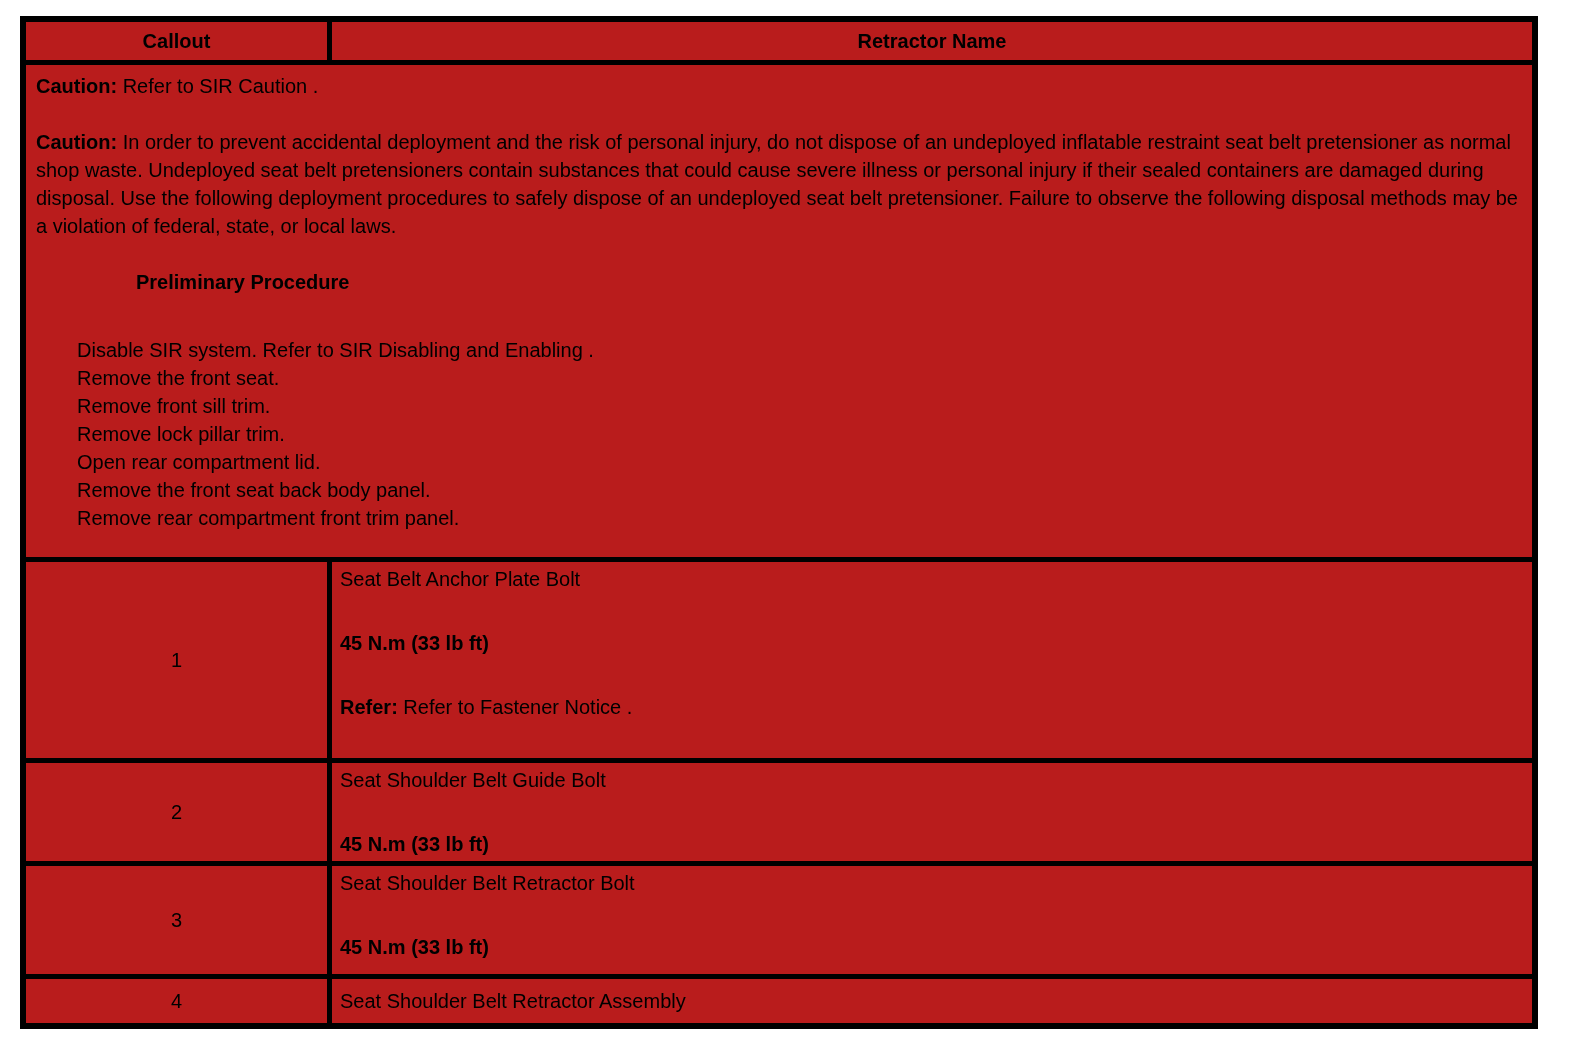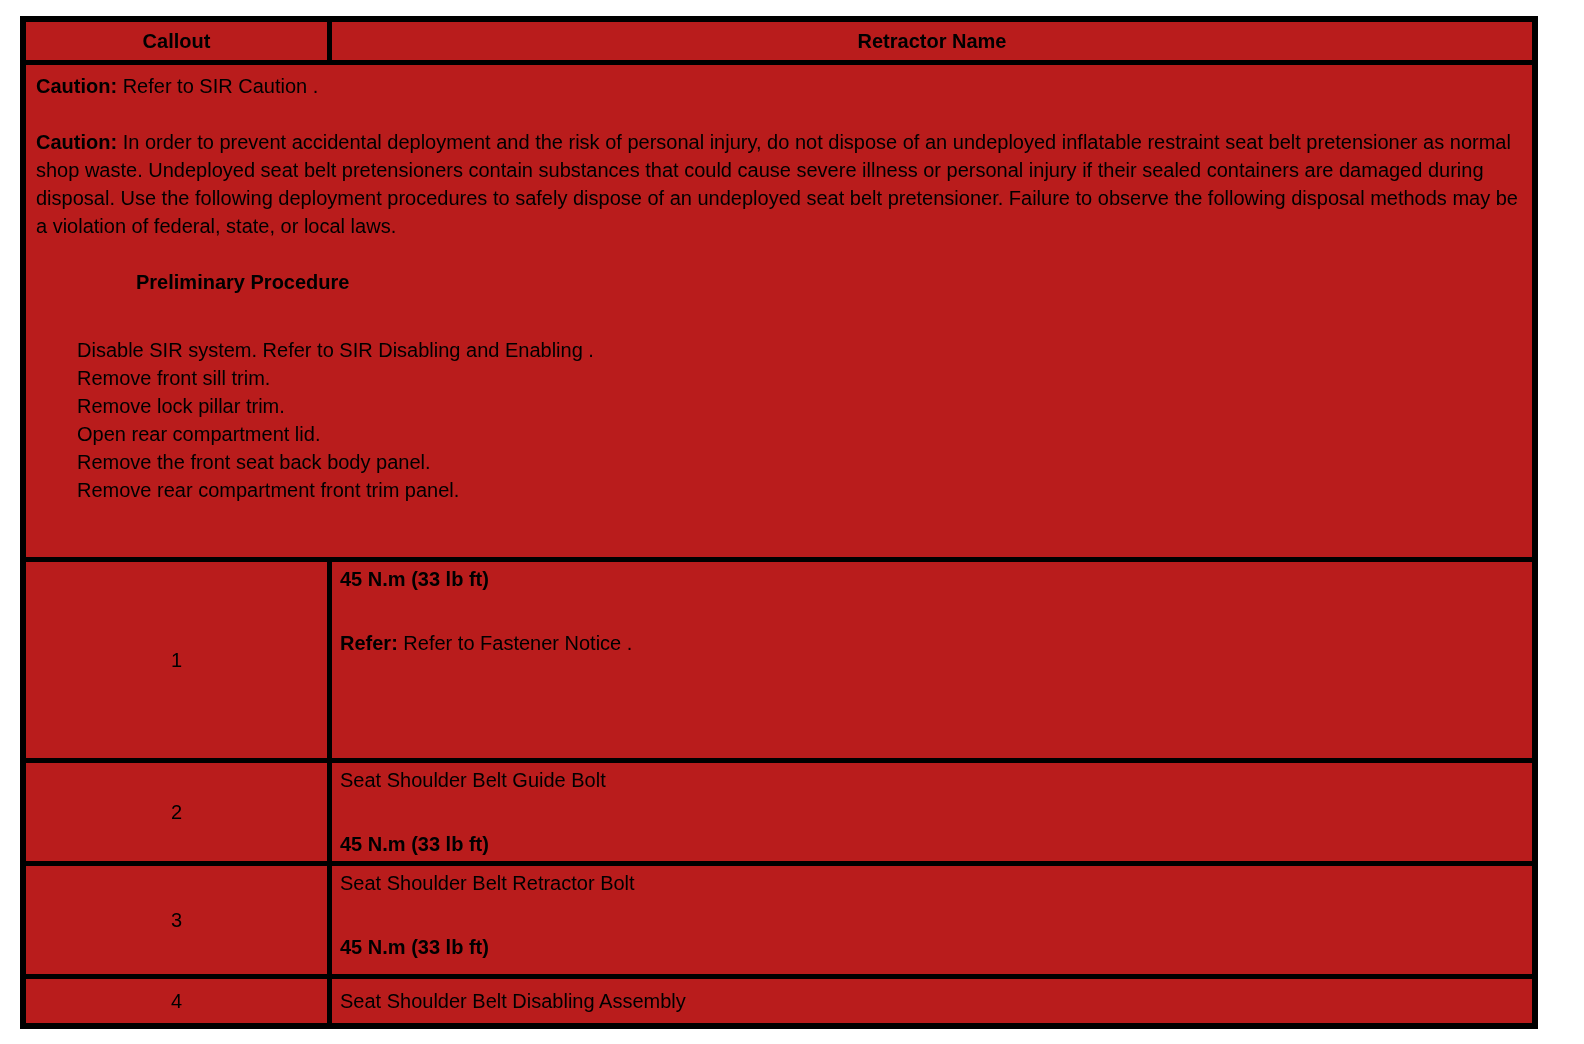--- a/index.html
+++ b/index.html
@@ -88,32 +88,34 @@
     <div class="comp-col header-cell">Retractor Name</div>
   </div>
 
   <div class="t-row note-row">
     <div class="note-cell">
       <p class="para"><b class="lbl">Caution:</b> <span>Refer to SIR Caution .</span></p>
       <p class="para"><b class="lbl">Caution:</b> <span>In order to prevent accidental deployment and the risk of personal injury, do not dispose of an undeployed inflatable restraint seat belt pretensioner as normal shop waste. Undeployed seat belt pretensioners contain substances that could cause severe illness or personal injury if their sealed containers are damaged during disposal. Use the following deployment procedures to safely dispose of an undeployed seat belt pretensioner. Failure to observe the following disposal methods may be a violation of federal, state, or local laws.</span></p>
       <p class="prelim-title">Preliminary Procedure</p>
       <div class="steps">
         <div class="step">Disable SIR system. Refer to SIR Disabling and Enabling .</div>
+        <div class="step">Remove the front seat.</div>
         <div class="step">Remove front sill trim.</div>
         <div class="step">Remove lock pillar trim.</div>
         <div class="step">Open rear compartment lid.</div>
         <div class="step">Remove the front seat back body panel.</div>
         <div class="step">Remove rear compartment front trim panel.</div>
       </div>
     </div>
   </div>
 
   <div class="t-row r1">
     <div class="callout-col num-cell">1</div>
     <div class="comp-col comp-cell">
+      <p>Seat Belt Anchor Plate Bolt</p>
       <p class="torque">45 N.m (33 lb ft)</p>
       <p><b class="lbl">Refer:</b> <span>Refer to Fastener Notice .</span></p>
     </div>
   </div>
 
   <div class="t-row r2">
     <div class="callout-col num-cell">2</div>
     <div class="comp-col comp-cell">
       <p>Seat Shoulder Belt Guide Bolt</p>
       <p class="torque">45 N.m (33 lb ft)</p>
@@ -124,17 +126,17 @@
     <div class="callout-col num-cell">3</div>
     <div class="comp-col comp-cell">
       <p>Seat Shoulder Belt Retractor Bolt</p>
       <p class="torque">45 N.m (33 lb ft)</p>
     </div>
   </div>
 
   <div class="t-row r4">
     <div class="callout-col num-cell">4</div>
     <div class="comp-col comp-cell">
-      <p>Seat Shoulder Belt Disabling Assembly</p>
+      <p>Seat Shoulder Belt Retractor Assembly</p>
     </div>
   </div>
 
 </div>
 
 </body></html>

